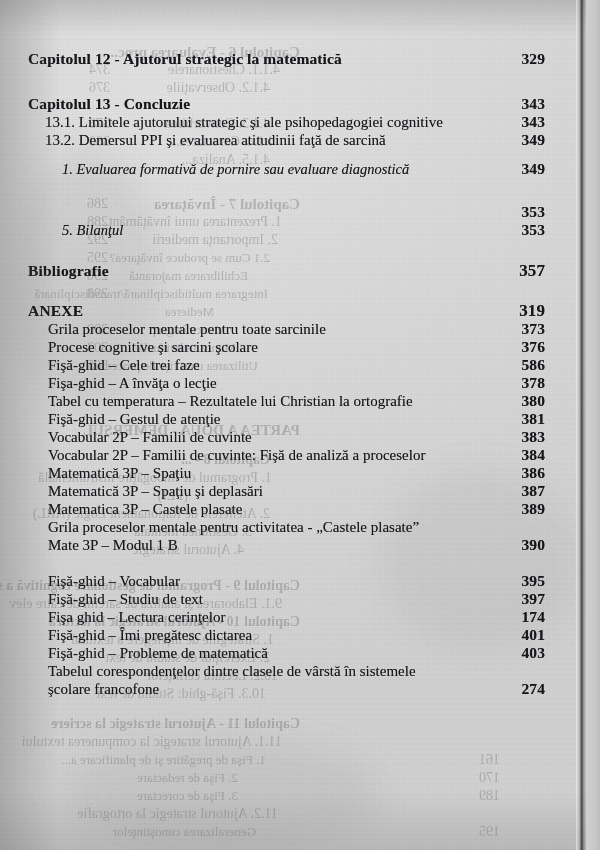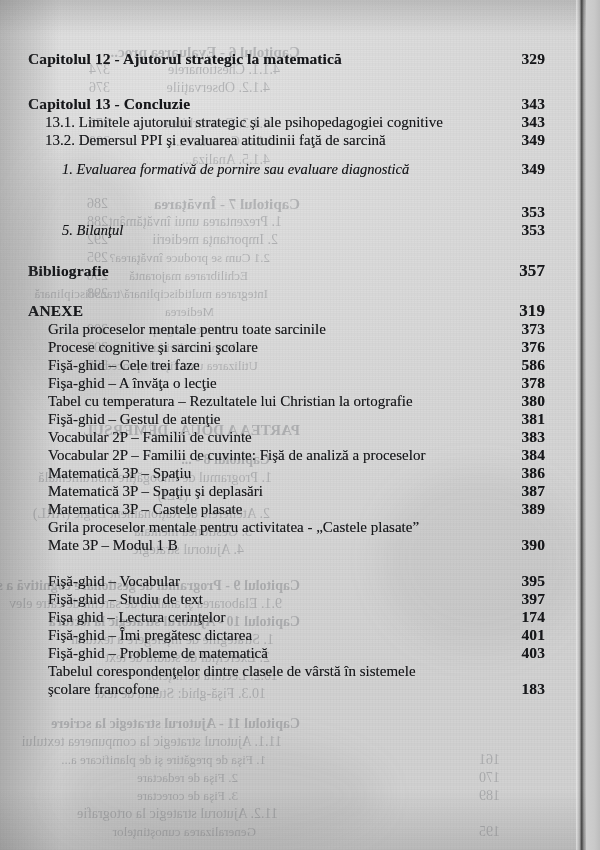--- a/index.html
+++ b/index.html
@@ -337,21 +337,21 @@
       <div class="row lvl-anexa" style="top: 644px;">
         <span class="txt" style="left: 48px;">Fişă-ghid – Probleme de matematică</span>
         <span class="pg">403</span>
       </div>
       <div class="row lvl-anexa" style="top: 662px;">
         <span class="txt" style="left: 48px;">Tabelul corespondenţelor dintre clasele de vârstă în sistemele</span>
         <span class="pg"></span>
       </div>
       <div class="row lvl-anexa" style="top: 680px;">
         <span class="txt" style="left: 48px;">şcolare francofone</span>
-        <span class="pg">183</span>
+        <span class="pg">274</span>
       </div>
     </div>
 
   <div class="paper-grain"></div>
   <div class="scanlines"></div>
   <div class="vignette-left"></div>
   <div class="vignette-top"></div>
   <div class="vignette-bottom"></div>
   <div class="page-edge"></div>
   <div class="page-edge-outer"></div>

